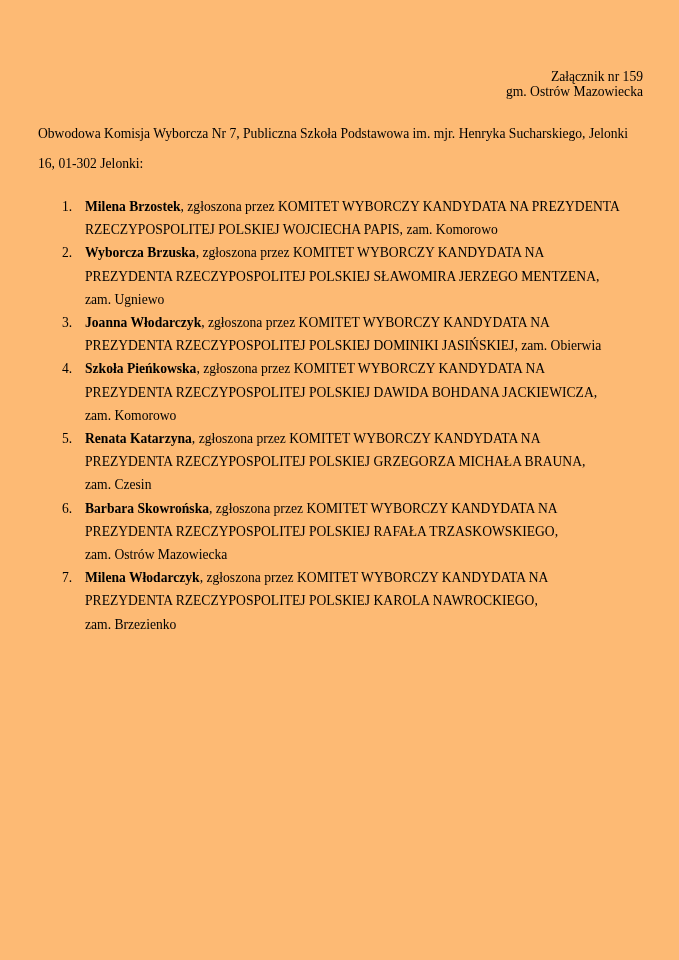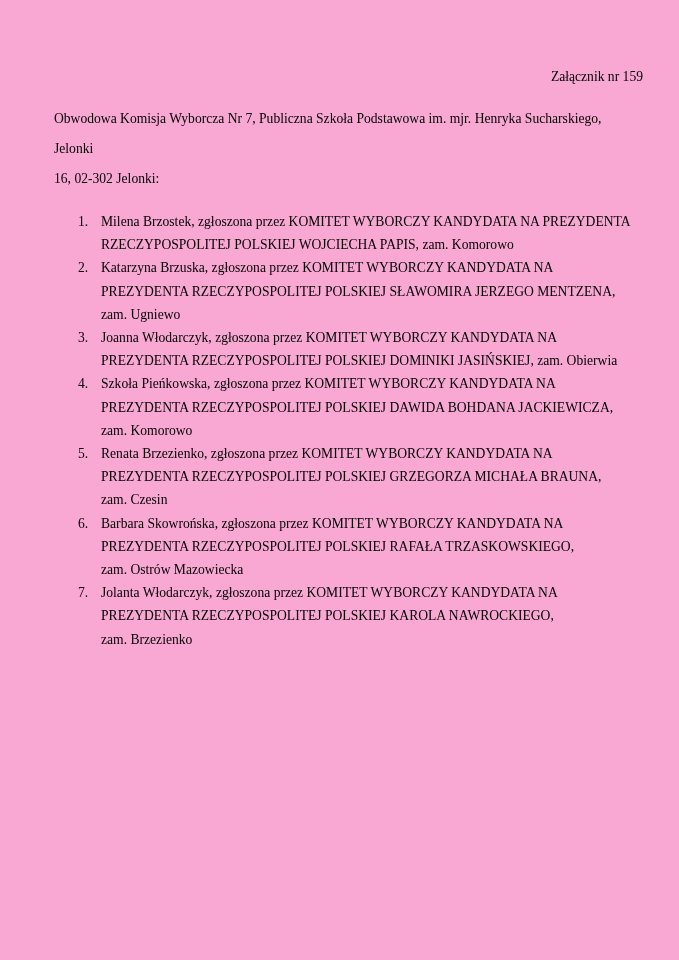--- a/index.html
+++ b/index.html
@@ -4,27 +4,26 @@
 <style>
   html, body {
     margin: 0;
     padding: 0;
     background: #ffffff;
   }
   .page {
     position: relative;
     width: 679px;
     height: 960px;
-    background: #f9a8d4;
+    background: #fdba74;
     color: #000000;
     font-family: "Liberation Serif", "DejaVu Serif", serif;
     font-size: 13.6px;
     overflow: hidden;
     box-sizing: border-box;
-    padding-left: 16px;
   }
   .doc-header {
     padding: 69px 36px 0 0;
     text-align: right;
     line-height: 15px;
   }
   .intro {
     margin: 20px 36px 0 38px;
     line-height: 30px;
     white-space: pre-line;
@@ -41,71 +40,72 @@
     margin: 0;
   }
   li.member .num {
     flex: 0 0 23px;
   }
   li.member .text {
     flex: 1;
     white-space: pre-line;
   }
   .name {
-    font-weight: normal;
+    font-weight: bold;
   }
 </style>
 </head>
 <body>
 
 <div class="page">
 
   <div class="doc-header">
     <div>Załącznik nr 159</div>
+    <div>gm. Ostrów Mazowiecka</div>
   </div>
 
   <p class="intro">Obwodowa Komisja Wyborcza Nr 7, Publiczna Szkoła Podstawowa im. mjr. Henryka Sucharskiego, Jelonki
-16, 02-302 Jelonki:</p>
+16, 01-302 Jelonki:</p>
 
   <ol class="members">
     <li class="member">
       <span class="num">1.</span>
       <span class="text"><span class="name">Milena Brzostek</span><span>, zgłoszona przez KOMITET WYBORCZY KANDYDATA NA PREZYDENTA
 RZECZYPOSPOLITEJ POLSKIEJ WOJCIECHA PAPIS, zam. Komorowo</span></span>
     </li>
     <li class="member">
       <span class="num">2.</span>
-      <span class="text"><span class="name">Katarzyna Brzuska</span><span>, zgłoszona przez KOMITET WYBORCZY KANDYDATA NA
+      <span class="text"><span class="name">Wyborcza Brzuska</span><span>, zgłoszona przez KOMITET WYBORCZY KANDYDATA NA
 PREZYDENTA RZECZYPOSPOLITEJ POLSKIEJ SŁAWOMIRA JERZEGO MENTZENA,
 zam. Ugniewo</span></span>
     </li>
     <li class="member">
       <span class="num">3.</span>
       <span class="text"><span class="name">Joanna Włodarczyk</span><span>, zgłoszona przez KOMITET WYBORCZY KANDYDATA NA
 PREZYDENTA RZECZYPOSPOLITEJ POLSKIEJ DOMINIKI JASIŃSKIEJ, zam. Obierwia</span></span>
     </li>
     <li class="member">
       <span class="num">4.</span>
       <span class="text"><span class="name">Szkoła Pieńkowska</span><span>, zgłoszona przez KOMITET WYBORCZY KANDYDATA NA
 PREZYDENTA RZECZYPOSPOLITEJ POLSKIEJ DAWIDA BOHDANA JACKIEWICZA,
 zam. Komorowo</span></span>
     </li>
     <li class="member">
       <span class="num">5.</span>
-      <span class="text"><span class="name">Renata Brzezienko</span><span>, zgłoszona przez KOMITET WYBORCZY KANDYDATA NA
+      <span class="text"><span class="name">Renata Katarzyna</span><span>, zgłoszona przez KOMITET WYBORCZY KANDYDATA NA
 PREZYDENTA RZECZYPOSPOLITEJ POLSKIEJ GRZEGORZA MICHAŁA BRAUNA,
 zam. Czesin</span></span>
     </li>
     <li class="member">
       <span class="num">6.</span>
       <span class="text"><span class="name">Barbara Skowrońska</span><span>, zgłoszona przez KOMITET WYBORCZY KANDYDATA NA
 PREZYDENTA RZECZYPOSPOLITEJ POLSKIEJ RAFAŁA TRZASKOWSKIEGO,
 zam. Ostrów Mazowiecka</span></span>
     </li>
     <li class="member">
       <span class="num">7.</span>
-      <span class="text"><span class="name">Jolanta Włodarczyk</span><span>, zgłoszona przez KOMITET WYBORCZY KANDYDATA NA
+      <span class="text"><span class="name">Milena Włodarczyk</span><span>, zgłoszona przez KOMITET WYBORCZY KANDYDATA NA
 PREZYDENTA RZECZYPOSPOLITEJ POLSKIEJ KAROLA NAWROCKIEGO,
 zam. Brzezienko</span></span>
     </li>
   </ol>
 
 </div>
 
 </body></html>

